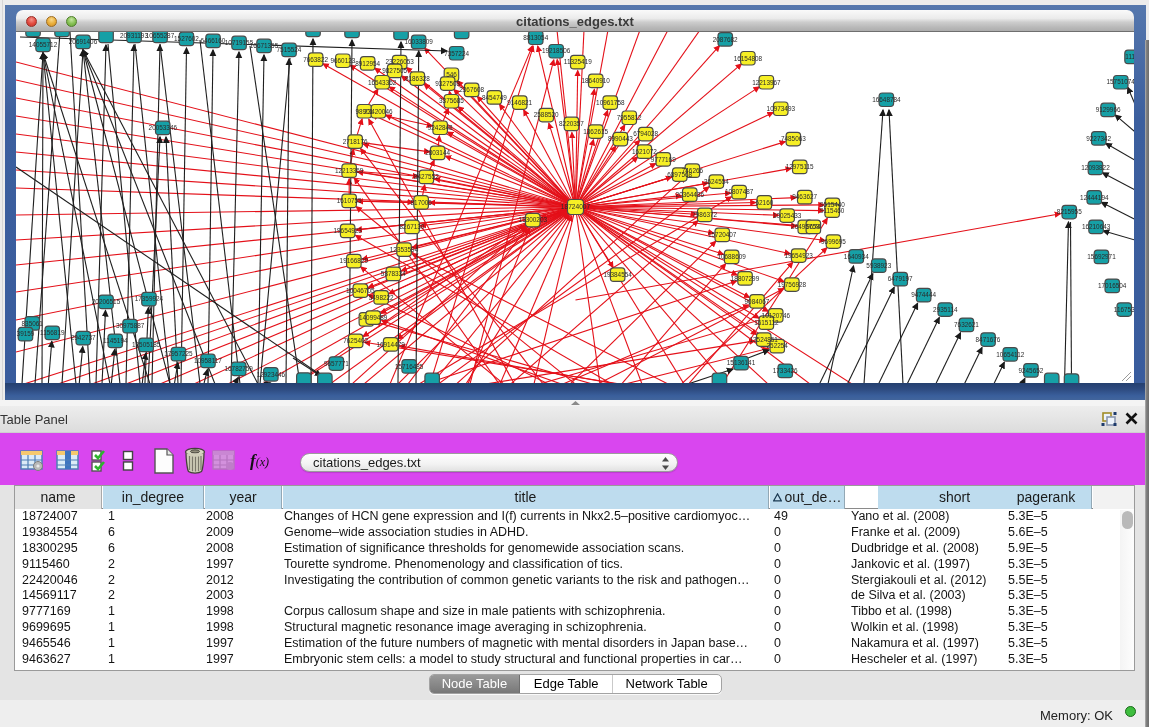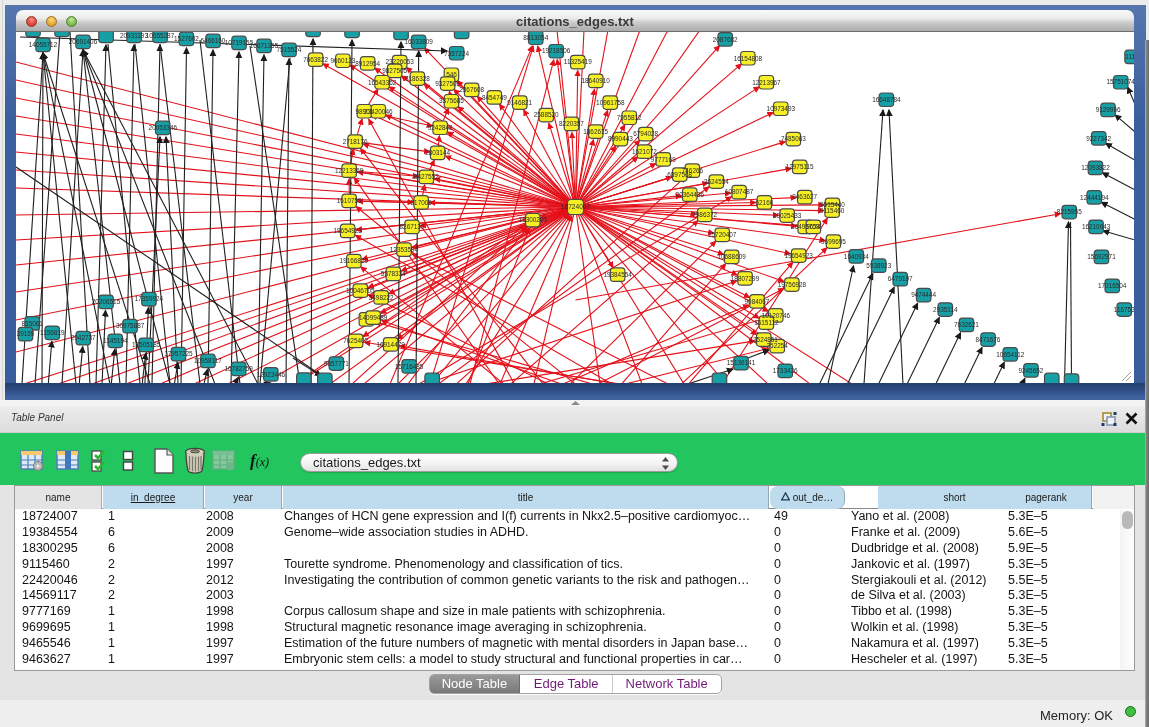--- a/index.html
+++ b/index.html
@@ -32,51 +32,51 @@
   #rstrip { position:absolute; left:1145px; top:40px; width:4px; height:687px; z-index:60;
      background:linear-gradient(90deg,#b5b5b5,#7d7d7d 40%,#6e6e6e); }
   
   #split { position:absolute; left:0; top:400px; width:1149px; height:5.5px; background:#f4f4f4; }
   #split:after { content:""; position:absolute; left:571px; top:1px; width:9px; height:4px;
      background:#8a8a8a; clip-path:polygon(50% 0,100% 100%,0 100%); }
   
   #tp { position:absolute; left:0; top:405.5px; width:1149px; height:294.5px; background:#e4e4e4; }
   #tphead { position:absolute; left:0; top:0; width:1149px; height:27px;
      background:linear-gradient(180deg,#ededed,#dcdcdc); border-bottom:1px solid #cfcfcf; }
-  #tphead span { position:absolute; left:11px; top:6px; font-size:10px; color:#333;font-style:italic; }
-  #toolrow { position:absolute; left:0; top:27px; width:1149px; height:52px; background:#22c55e; }
+  #tphead span { position:absolute; left:0; top:6px; font-size:13px; color:#333; }
+  #toolrow { position:absolute; left:0; top:27px; width:1149px; height:52px; background:#d946ef; }
   #combo { position:absolute; left:300px; top:20.5px; width:378px; height:19px;
      border:1px solid #9c9c9c; border-radius:9.5px;
      background:linear-gradient(180deg,#ffffff,#f2f2f2 60%,#e2e2e2);
      font-size:13px; color:#1a1a1a; line-height:18px; padding-left:12px;
      box-shadow:0 1px 1px rgba(0,0,0,.15); }
   
   #tbl { position:absolute; left:14px; top:79.5px; width:1121px; height:186px;
      background:#fff; border:1px solid #9a9a9a; }
   #thdr { position:absolute; left:0; top:0; width:1119px; height:23px;
-     border-bottom:1px solid #8a8a8a; font-size:10px; color:#1a1a1a; }
+     border-bottom:1px solid #8a8a8a; font-size:14px; color:#1a1a1a; }
   #thdr span { position:absolute; top:0; height:23px; line-height:23px; text-align:center;
      background:#bedcee; border-right:1px solid #93a8b5; }
   .rows { position:absolute; left:0; top:23px; width:1119px; height:161px; overflow:hidden;
      font-size:12.5px; color:#141414; }
   .tr { position:relative; height:15.9px; line-height:15.9px; white-space:nowrap; }
   .tr span { position:absolute; top:0; }
   .c0 { left:7px; } .c1 { left:93px; } .c2 { left:191px; } .c3 { left:269px; }
   .c4 { left:759px; } .c5 { left:836px; } .c6 { left:993px; }
   
   #sbar { position:absolute; left:1105px; top:24px; width:14px; height:160px;
       background:linear-gradient(90deg,#f4f4f4,#fdfdfd); }
   #sthumb { position:absolute; left:1.5px; top:1px; width:11px; height:18px; border-radius:6px;
       background:#b9b9b9; }
   
   #tabs { position:absolute; left:428.7px; top:268.5px; width:293px; height:19.5px;
      border:1px solid #a3a3a3; border-radius:5px; background:#fff; font-size:13px;
      box-shadow:0 1px 0 rgba(255,255,255,.8); }
   #tabs .seg { position:absolute; top:0; height:17.5px; line-height:17.5px; text-align:center;
-     color:#701a75; }
+     color:#000000; }
   #seg1 { left:0; width:90.5px; border-radius:4px 0 0 4px;
      background:linear-gradient(180deg,#9a9a9a,#787878); color:#fff !important;
      border-right:1px solid #6f6f6f; }
   #seg2 { left:91.5px; width:90px; }
   #seg3 { left:182.5px; width:108px; border-left:1px solid #c9c9c9; }
   
   #status { position:absolute; left:0; top:700px; width:1149px; height:27px; background:#eeeeee; }
   #mem { position:absolute; right:36px; top:8px; font-size:13px; color:#222; }
   #dot { position:absolute; right:13px; top:6px; width:11px; height:11px; border-radius:50%;
      background:#3fbe3f; border:1px solid #1c6b1c; }
@@ -676,24 +676,24 @@
       <div id="combo">citations_edges.txt
         <svg style="position:absolute;right:7px;top:3px" width="9" height="13" viewBox="0 0 9 13">
           <path d="M4.5 0 L8 4.5 L1 4.5 z" fill="#4a4a4a"></path>
           <path d="M4.5 13 L8 8.5 L1 8.5 z" fill="#4a4a4a"></path>
         </svg>
       </div>
     </div>
     <div id="tbl">
       <div id="thdr">
         <span style="left:0;width:87px;background:#e4e4e4;border-right:1px solid #a9a9a9;">name</span>
-        <span style="left:88px;width:101px;text-decoration:underline;">in_degree</span>
+        <span style="left:88px;width:101px;">in_degree</span>
         <span style="left:190px;width:77px;">year</span>
         <span style="left:268px;width:486px;text-align:center;">title</span>
-        <span style="left:755px;width:75px;border-radius:8px;"><svg width="9" height="9" viewBox="0 0 10 10" style="margin-right:3px">
+        <span style="left:755px;width:75px;"><svg width="9" height="9" viewBox="0 0 10 10" style="margin-right:3px">
             <path d="M5 1 L9.3 8.8 L0.7 8.8 z" fill="none" stroke="#1a3a52" stroke-width="1.3"></path>
           </svg>out_de…</span>
         <span style="left:831px;width:154px;margin-left:32px;">short</span>
         <span style="left:986px;width:91px;">pagerank</span>
         <span style="left:1078px;width:41px;background:#f2f2f2;border-right:none;"></span>
       </div>
       <div class="rows">
 <div class="tr">
           <span class="c0">18724007</span>
           <span class="c1">1</span>
@@ -709,20 +709,21 @@
           <span class="c2">2009</span>
           <span class="c3">Genome–wide association studies in ADHD.</span>
           <span class="c4">0</span>
           <span class="c5">Franke et al. (2009)</span>
           <span class="c6">5.6E–5</span>
         </div>
 <div class="tr">
           <span class="c0">18300295</span>
           <span class="c1">6</span>
           <span class="c2">2008</span>
+          <span class="c3">Estimation of significance thresholds for genomewide association scans.</span>
           <span class="c4">0</span>
           <span class="c5">Dudbridge et al. (2008)</span>
           <span class="c6">5.9E–5</span>
         </div>
 <div class="tr">
           <span class="c0">9115460</span>
           <span class="c1">2</span>
           <span class="c2">1997</span>
           <span class="c3">Tourette syndrome. Phenomenology and classification of tics.</span>
           <span class="c4">0</span>

